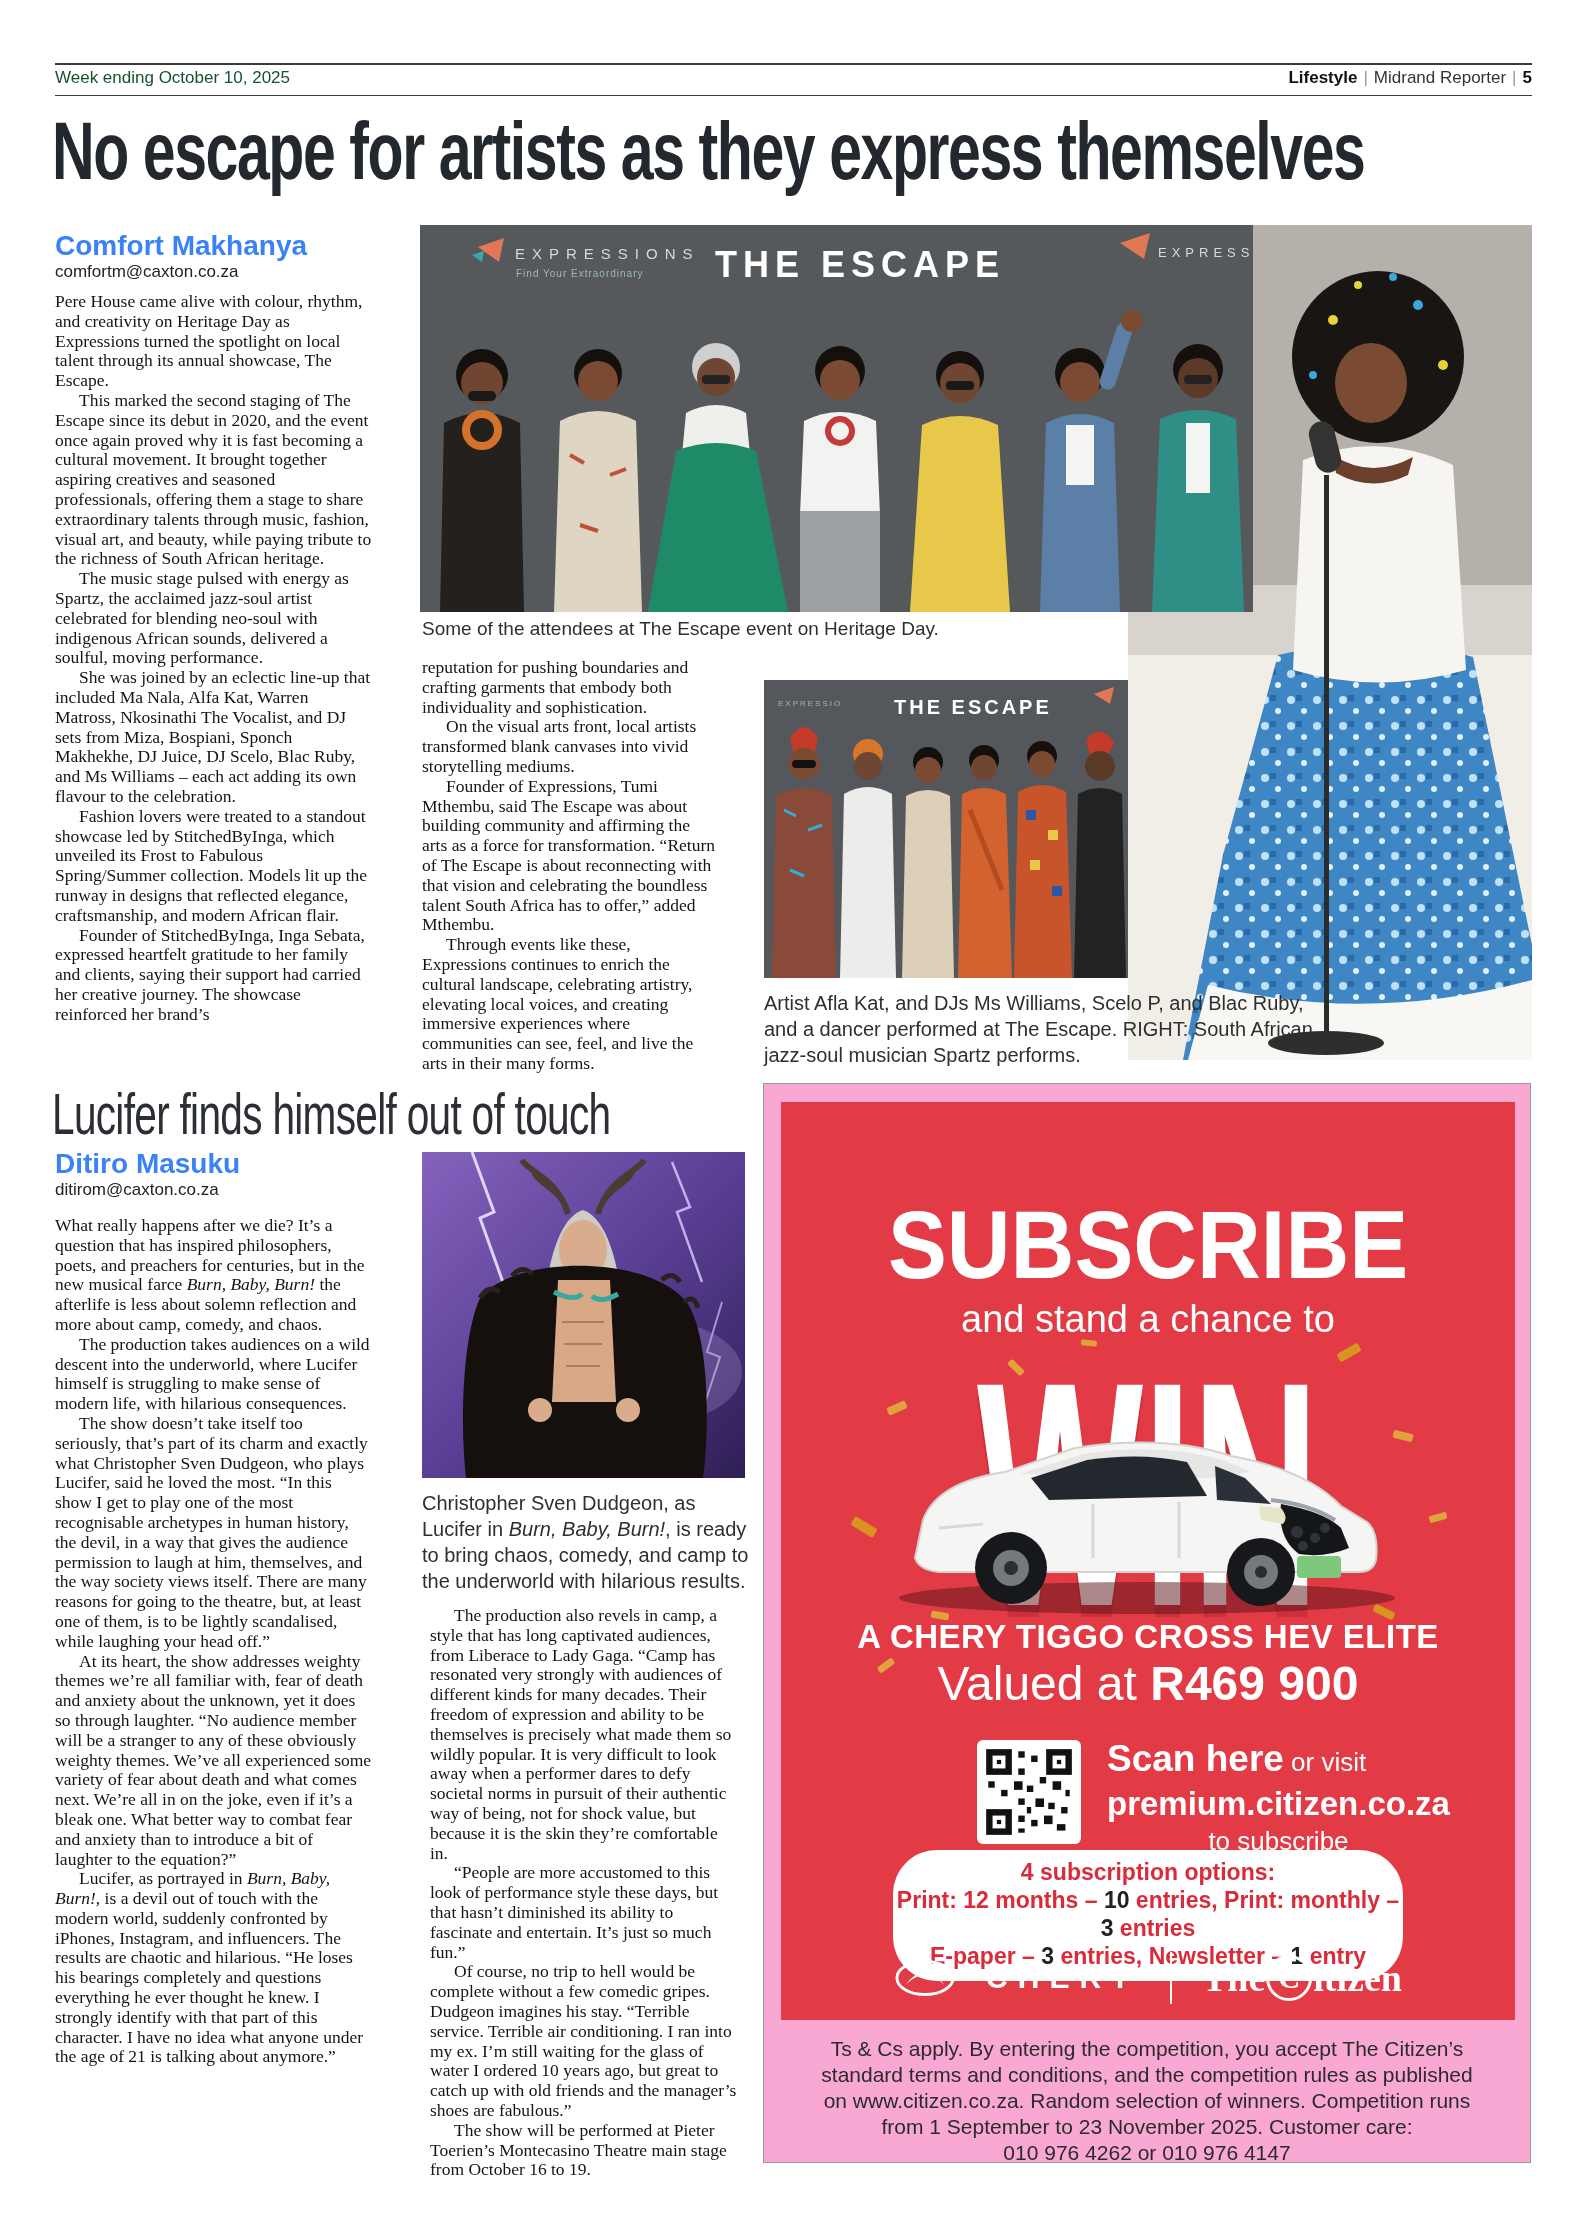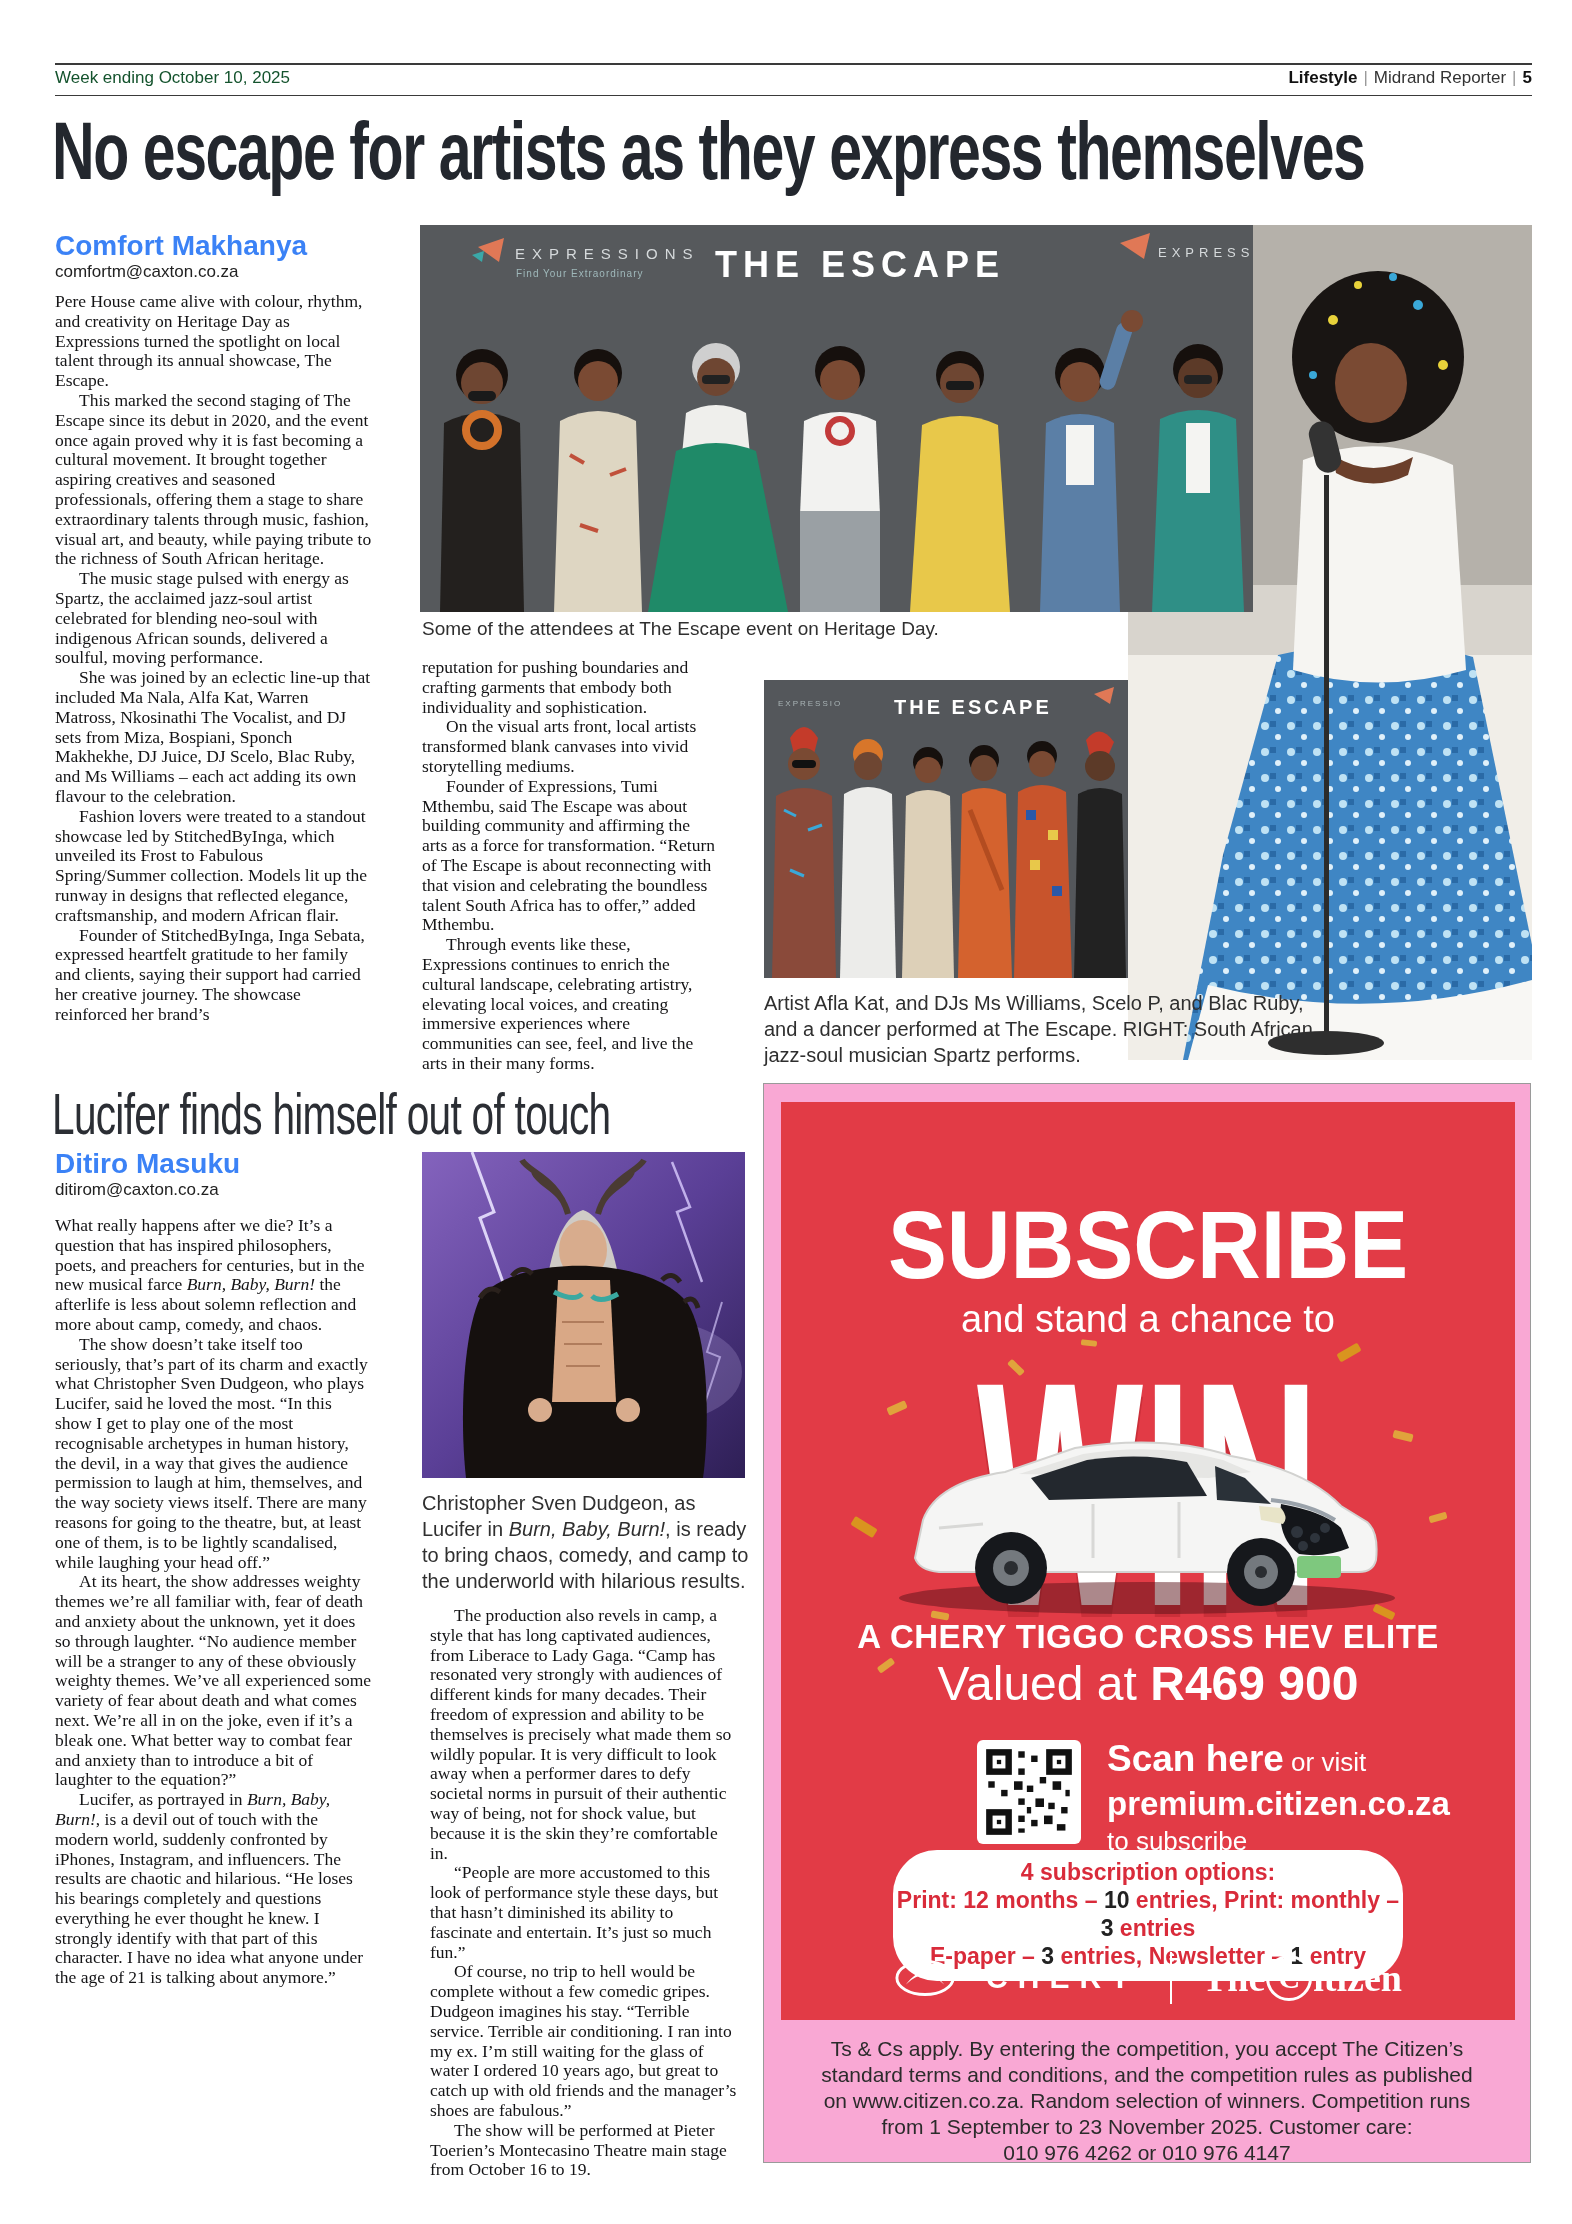--- a/index.html
+++ b/index.html
@@ -54,21 +54,21 @@
   .ad-valued .amt{font-weight:bold;}
   .confetti{position:absolute;background:#e0a33c;border-radius:2px;}
   .car{position:absolute;left:98px;top:306px;width:530px;height:212px;}
 
   .qr-row{position:absolute;left:196px;top:638px;display:flex;align-items:flex-start;gap:26px;}
   .qr-box{width:104px;height:104px;background:#fff;border-radius:6px;padding:7px;box-sizing:border-box;}
   .scan-text{color:#fff;text-align:left;line-height:1.0;}
   .scan-l1{font-size:26px;}
   .scan-l1 .big{font-size:37px;font-weight:bold;}
   .scan-url{font-size:33px;font-weight:bold;margin-top:10px;}
-  .scan-sub{font-size:26px;margin-top:8px;}
+  .scan-sub{font-size:26px;margin-top:8px;text-align:center;}
 
   .pill{position:absolute;left:112px;top:748px;width:510px;background:#fff;border-radius:44px;
         padding:9px 0 11px 0;text-align:center;color:#d92b3a;}
   .pill .t{font-size:23px;font-weight:bold;}
   .pill .l{font-size:23px;font-weight:bold;line-height:28px;}
   .pill .num-dark{color:#222;}
 
   .logo-row{position:absolute;left:0;top:850px;width:100%;display:flex;align-items:center;
             justify-content:center;gap:30px;color:#fff;}
   .chery-word{font-size:30px;font-weight:bold;letter-spacing:10px;}
@@ -255,20 +255,21 @@
 
   <div class="caption" style="left:764px;top:990px;width:560px;font-size:20px;line-height:26px;z-index:3;">Artist Afla Kat, and DJs Ms Williams, Scelo P, and Blac Ruby, and a dancer performed at The Escape. RIGHT: South African jazz-soul musician Spartz performs.</div>
 
   <h2 class="headline2" style="margin:0;">Lucifer finds himself out of touch</h2>
   <div class="byline" style="left:55px;top:1148px;">
     <div class="nm">Ditiro Masuku</div>
     <div class="em">ditirom@caxton.co.za</div>
   </div>
   <div class="col" style="left:55px;top:1216px;width:318px;">
       <p>What really happens after we die? It’s a question that has inspired philosophers, poets, and preachers for centuries, but in the new musical farce <i>Burn, Baby, Burn!</i> the afterlife is less about solemn reflection and more about camp, comedy, and chaos.</p>
+      <p>The production takes audiences on a wild descent into the underworld, where Lucifer himself is struggling to make sense of modern life, with hilarious consequences.</p>
       <p>The show doesn’t take itself too seriously, that’s part of its charm and exactly what Christopher Sven Dudgeon, who plays Lucifer, said he loved the most. “In this show I get to play one of the most recognisable archetypes in human history, the devil, in a way that gives the audience permission to laugh at him, themselves, and the way society views itself. There are many reasons for going to the theatre, but, at least one of them, is to be lightly scandalised, while laughing your head off.”</p>
       <p>At its heart, the show addresses weighty themes we’re all familiar with, fear of death and anxiety about the unknown, yet it does so through laughter. “No audience member will be a stranger to any of these obviously weighty themes. We’ve all experienced some variety of fear about death and what comes next. We’re all in on the joke, even if it’s a bleak one. What better way to combat fear and anxiety than to introduce a bit of laughter to the equation?”</p>
       <p>Lucifer, as portrayed in <i>Burn, Baby, Burn!</i>, is a devil out of touch with the modern world, suddenly confronted by iPhones, Instagram, and influencers. The results are chaotic and hilarious. “He loses his bearings completely and questions everything he ever thought he knew. I strongly identify with that part of this character. I have no idea what anyone under the age of 21 is talking about anymore.”</p>
     </div>
 
   <figure class="photo" style="left:422px;top:1152px;width:323px;height:326px;">
     <svg width="323" height="326" viewBox="0 0 323 326">
       <defs>
         <linearGradient id="purp" x1="0" y1="0" x2="1" y2="1">
           <stop offset="0" stop-color="#8463bd"></stop>

